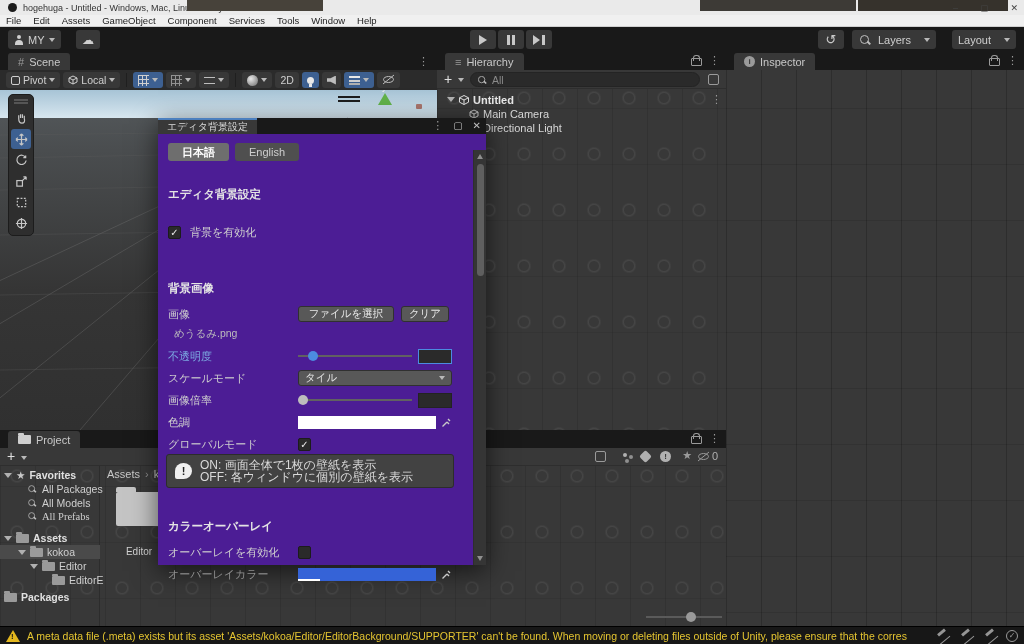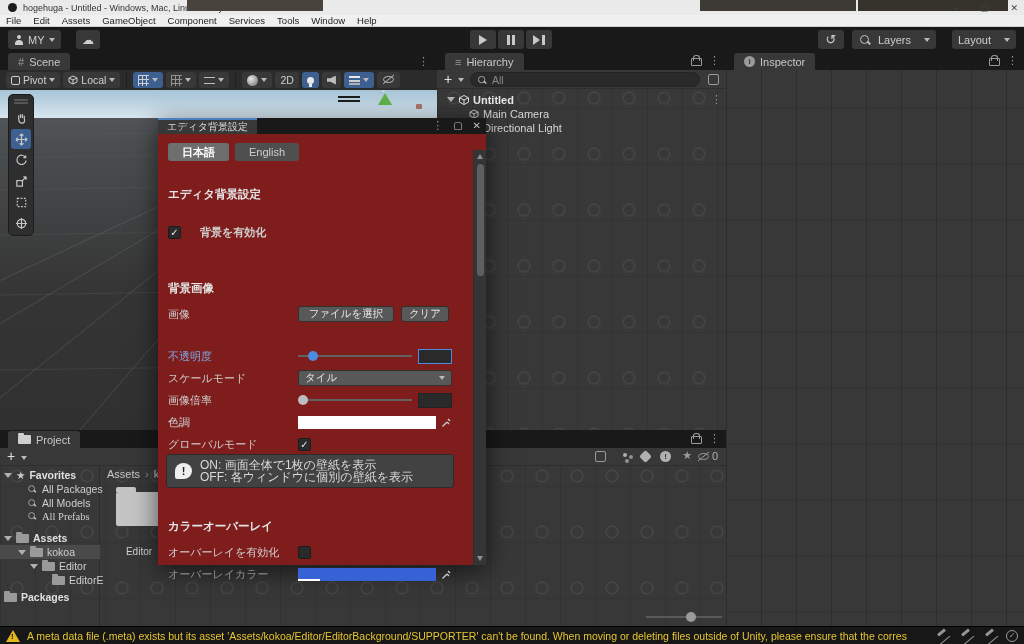--- a/index.html
+++ b/index.html
@@ -100,21 +100,21 @@
   .zoomslider { position:absolute; width:76px; height:2px; background:#5a5a5a; }
   .zoomslider i { position:absolute; top:-4px; width:10px; height:10px; border-radius:50%; background:#9a9a9a; }
 
   
   .dialog { position:absolute; left:158px; top:118px; width:328px; height:447px; background:#3d3d3d;
             box-shadow:0 6px 24px rgba(0,0,0,0.6); z-index:20; }
   .dlg-titlebar { position:absolute; left:0; top:0; right:0; height:16px; background:#191919; }
   .dlg-tab { position:absolute; left:0; top:0; height:16px; background:#383838; border-top:2px solid #4c7fbe;
              padding:0 9px; display:flex; align-items:center; font-size:10px; color:#dcdcdc; }
   .dlg-controls { position:absolute; right:5px; top:1px; display:flex; gap:10px; color:#c0c0c0; font-size:10px; align-items:center; }
-  .dlg-body { position:absolute; left:0; top:16px; right:0; bottom:0; background:#7f1d1d; }
+  .dlg-body { position:absolute; left:0; top:16px; right:0; bottom:0; background:#4c1d95; }
   .drow { position:absolute; left:10px; right:34px; height:16px; display:flex; align-items:center; font-size:11px; color:#cfcfcf; }
   .dlabel { width:130px; flex:none; }
   .dhead { font-weight:bold; color:#e4e4e4; font-size:11.5px; }
   .langbtn { height:18px; border-radius:3px; display:flex; align-items:center; justify-content:center;
              font-size:11px; padding:0 14px; }
   .ubtn { height:16px; background:#585858; border-radius:3px; color:#e8e8e8; font-size:10.5px;
           display:flex; align-items:center; justify-content:center; border:1px solid #303030; }
   .cb { width:13px; height:13px; background:#2a2a2a; border:1px solid #1c1c1c; border-radius:2px;
         display:flex; align-items:center; justify-content:center; color:#e8e8e8; font-size:10px; font-weight:bold; flex:none; }
   .track { position:relative; height:2px; background:#616161; }
@@ -498,28 +498,29 @@
     </div>
     <div class="dlg-body">
 
       <div class="drow" style="top:10px;">
         <span class="langbtn" style="background:#6e6e6e;color:#fff;font-weight:bold;margin-right:6px;">日本語</span>
         <span class="langbtn" style="background:#4f4f4f;color:#cfcfcf;">English</span>
       </div>
       <div class="drow dhead" style="top:52px;">エディタ背景設定</div>
       <div class="drow" style="top:90px;">
         <span class="cb">✓</span>
-        <span style="margin-left:19px;font-weight:bold;">背景を有効化</span>
+        <span style="margin-left:9px;font-weight:normal;">背景を有効化</span>
       </div>
       <div class="drow dhead" style="top:146px;">背景画像</div>
       <div class="drow" style="top:172px;">
         <span class="dlabel">画像</span>
         <span class="ubtn" style="width:96px;margin-right:7px;">ファイルを選択</span>
         <span class="ubtn" style="width:48px;">クリア</span>
       </div>
+      <div class="drow" style="top:192px;left:16px;color:#bdbdbd;font-size:10.5px;">めうるみ.png</div>
 
       <div class="drow" style="top:214px;">
         <span class="dlabel" style="color:#7ba7e0;">不透明度</span>
         <span class="track" style="width:118px;">
             <span class="knob" style="left:10px;background:#4c8be0;"></span>
           </span>
         <input class="valbox" style="margin-left: 6px; border-color: rgb(76, 139, 224);" value="0.1">
       </div>
 
       <div class="drow" style="top:236px;">

